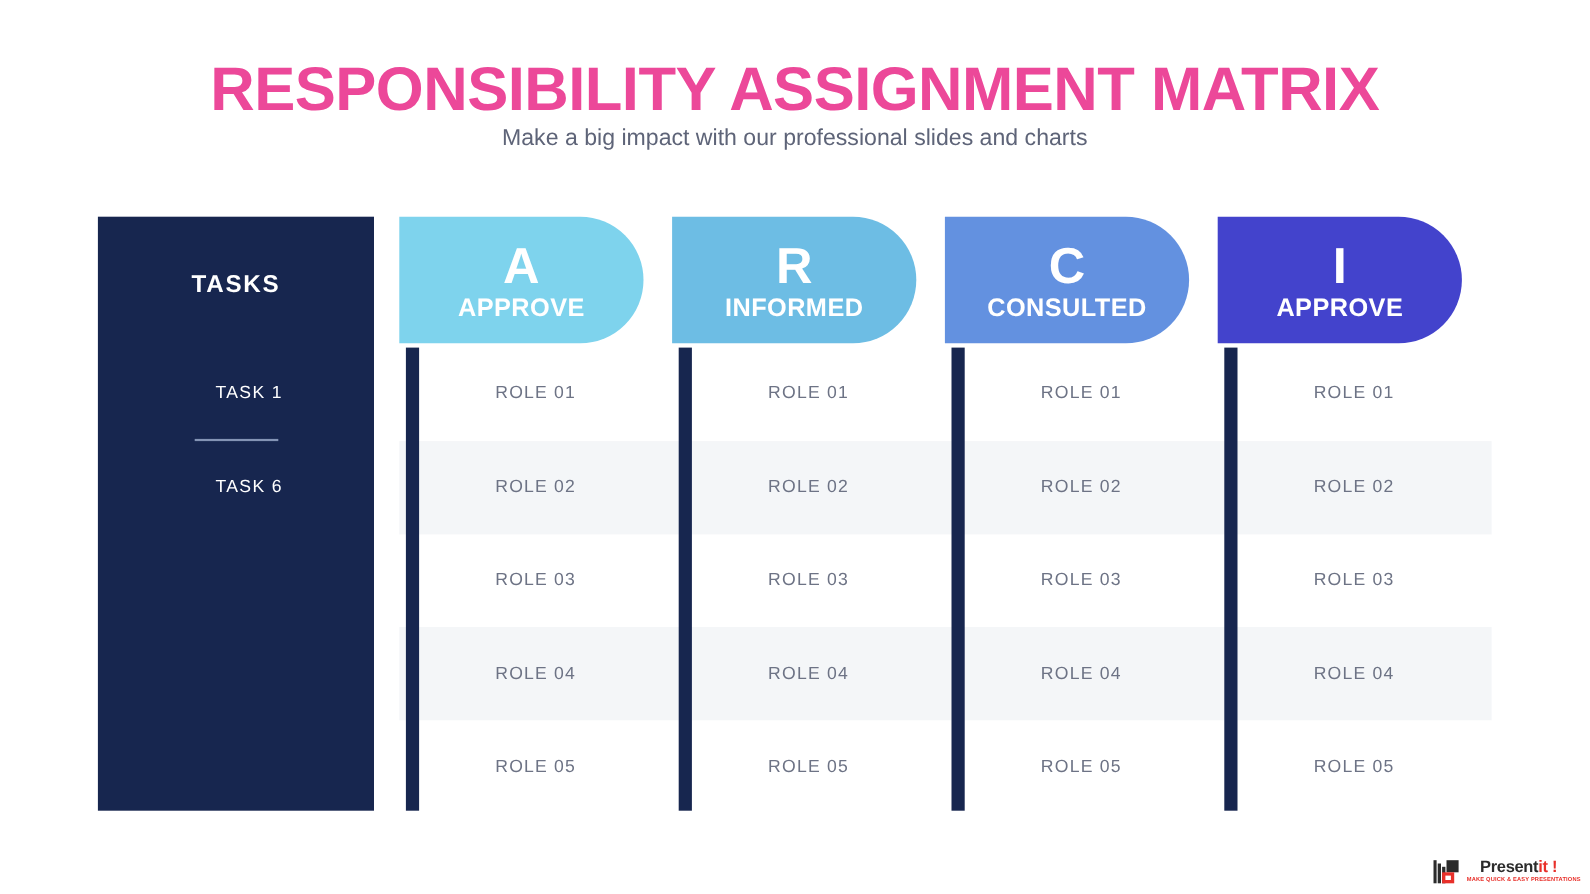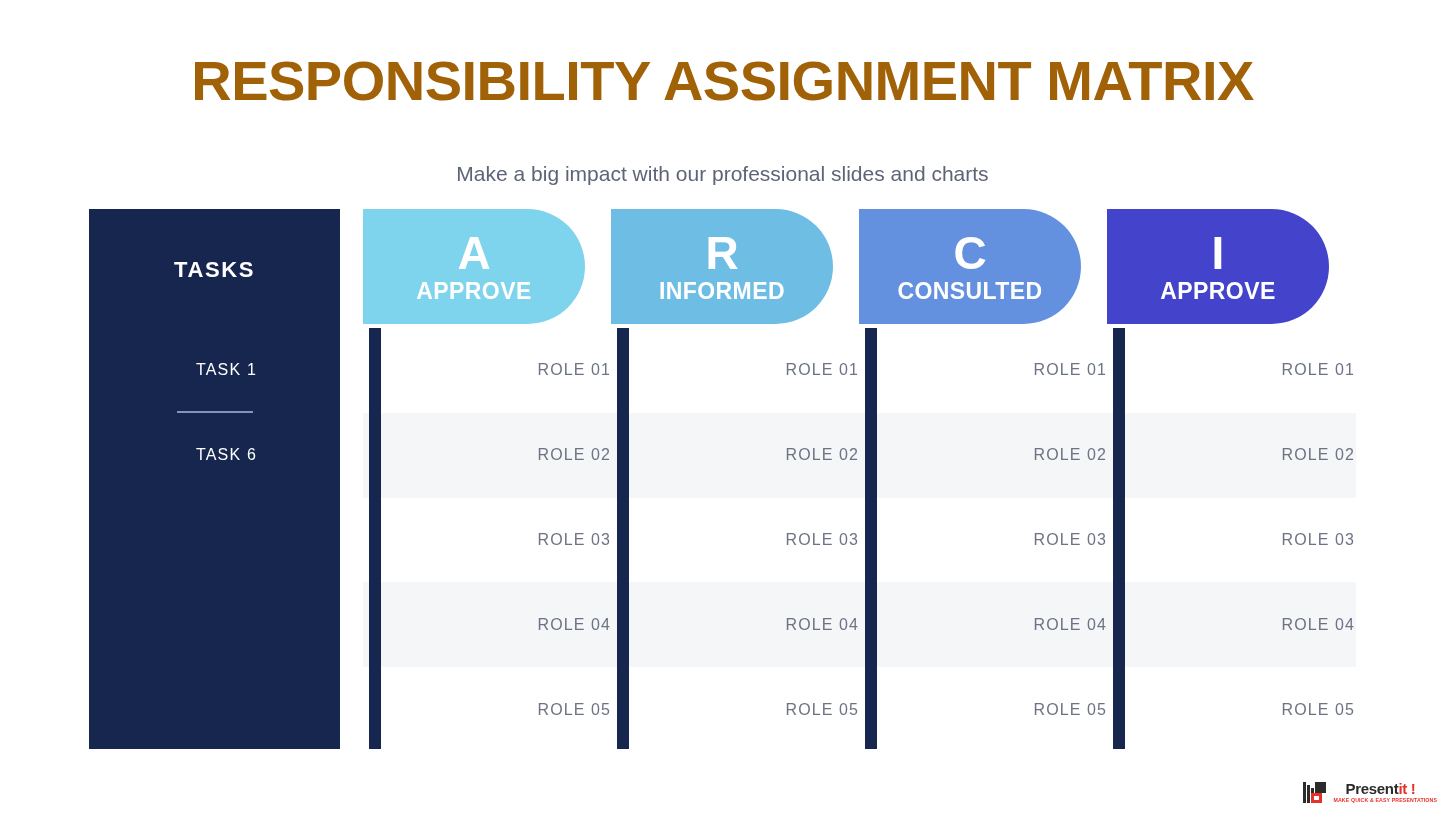--- a/index.html
+++ b/index.html
@@ -22,41 +22,40 @@
   
   .title {
     position: absolute;
     top: 48px;
     left: 0;
     width: 1445px;
     text-align: center;
     font-size: 56px;
     font-weight: 800;
     letter-spacing: -0.5px;
-    color: #a16207;
+    color: #ec4899;
     white-space: nowrap;
   }
 
   .subtitle {
     position: absolute;
     top: 114px;
     left: 0;
     width: 1445px;
     text-align: center;
     font-size: 21px;
     font-weight: 400;
     color: #5e6478;
-    margin-top: 48px;
   }
 
   
   .matrix {
     position: absolute;
     left: 89px;
-    top: 209px;
+    top: 197px;
     width: 1267px;
     height: 540px;
   }
 
   
   .tasks-panel {
     position: absolute;
     left: 0;
     top: 0;
     width: 251px;
@@ -205,21 +204,21 @@
     height: 84.8px;
   }
 
   .cell {
     position: absolute;
     top: 0;
     width: 248px;
     height: 84.8px;
     display: flex;
     align-items: center;
-    justify-content: flex-end;
+    justify-content: center;
   }
 
   .cell-0 { left: 0; }
   .cell-1 { left: 248px; }
   .cell-2 { left: 496px; }
   .cell-3 { left: 744px; }
 
   .cell span {
     font-size: 16px;
     color: #6d7385;

